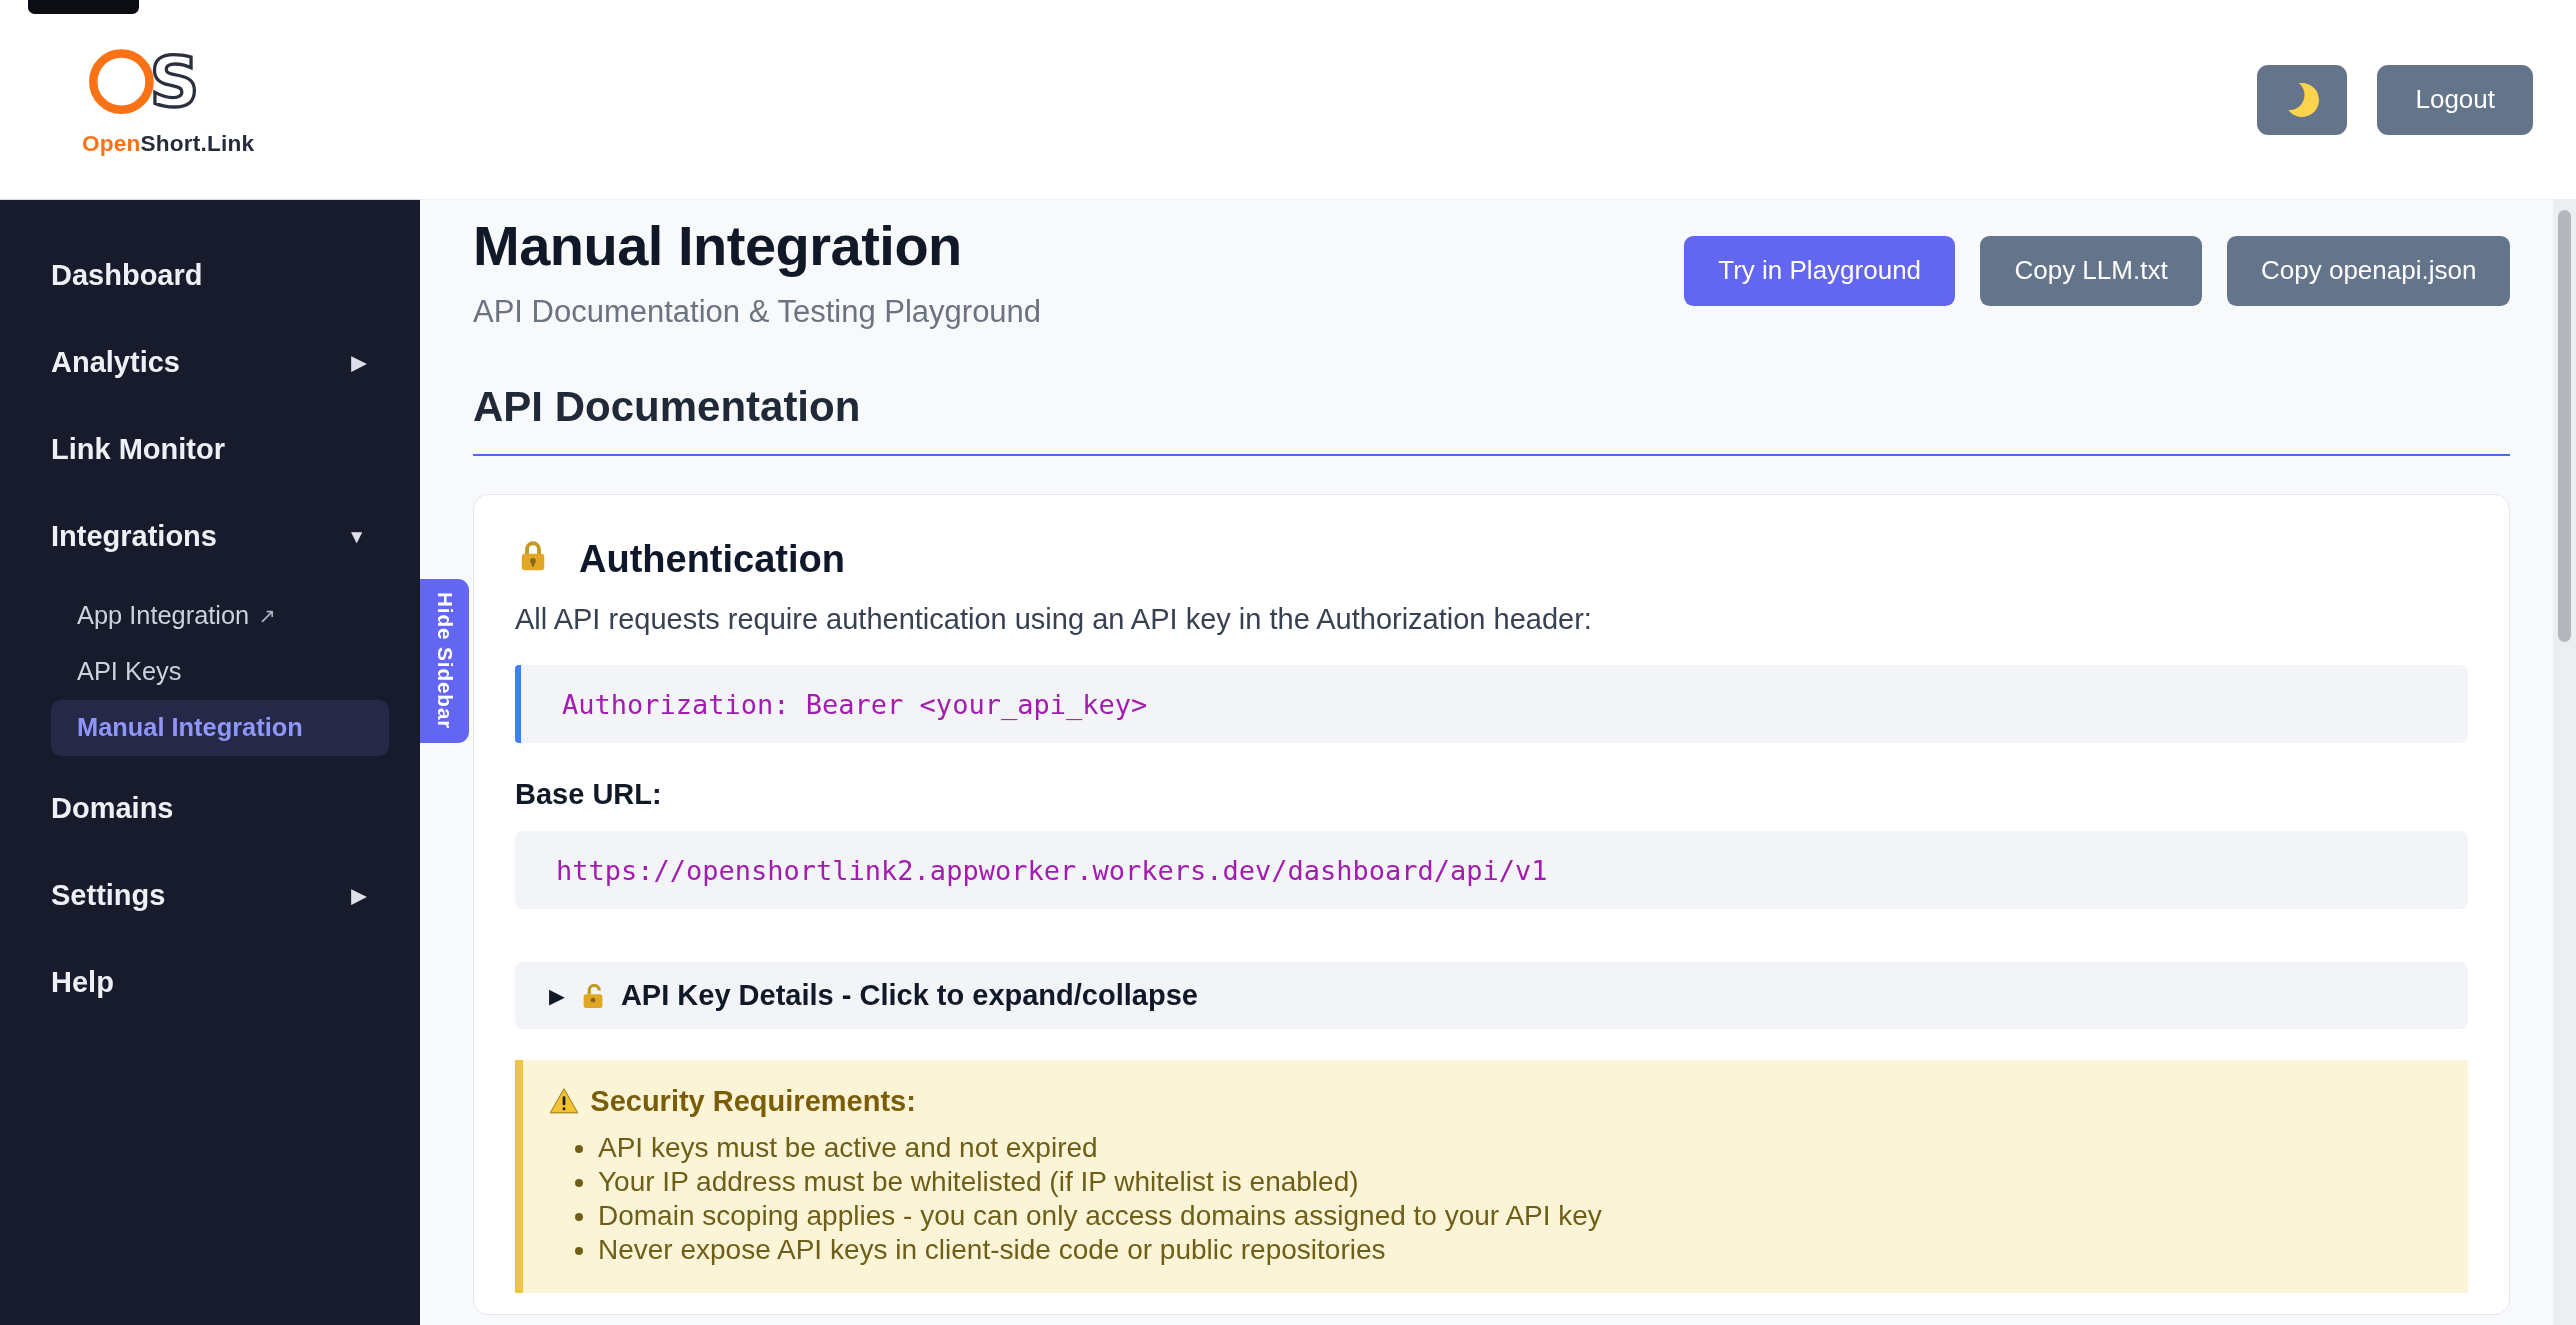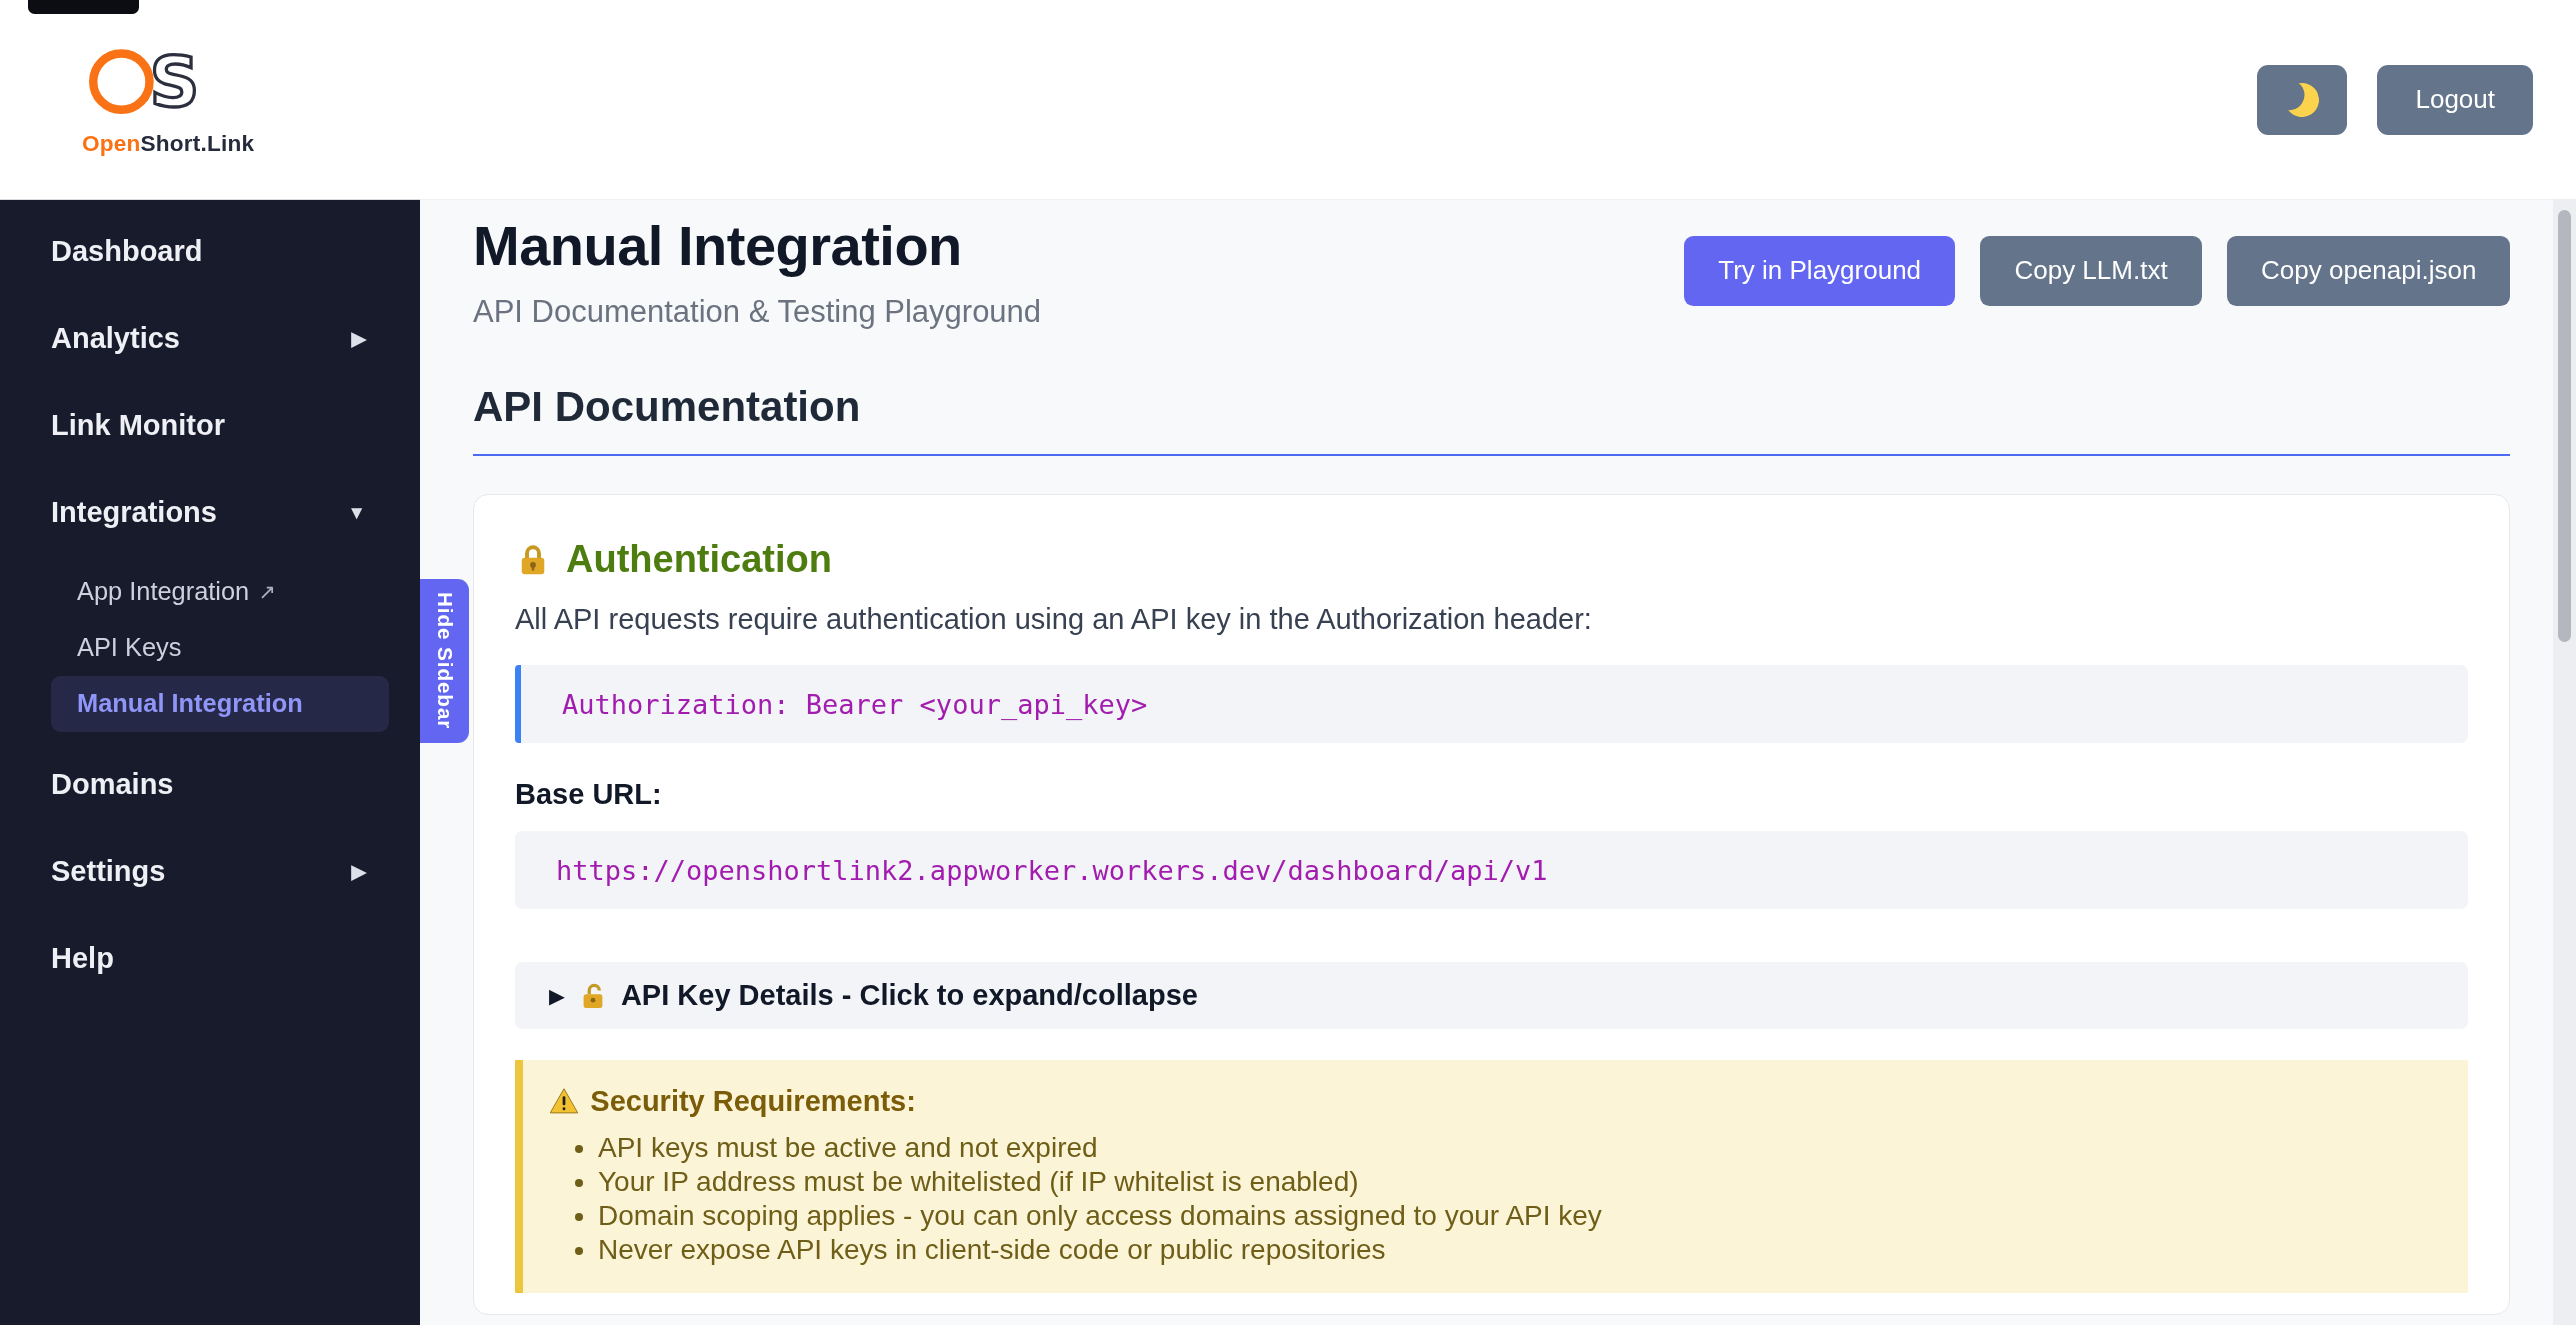--- a/index.html
+++ b/index.html
@@ -18,21 +18,21 @@
   .header-actions{display:flex;align-items:center;gap:30px}
   .btn-theme{width:90px;height:70px;border-radius:11.3px;background:#64748b;border:none;
              display:flex;align-items:center;justify-content:center;cursor:pointer}
   .moon{width:34px;height:34px;border-radius:50%;box-shadow:inset -11.3px -7.5px 0 1.9px #fcd34d;
         transform:rotate(-12deg)}
   .btn-logout{height:70px;padding:0 38px;border-radius:11.3px;background:#64748b;border:none;
               color:#ffffff;font-size:26px;font-family:inherit;cursor:pointer}
 
   
   .sidebar{position:absolute;left:0;top:199px;bottom:0;width:420px;background:#181b2b;
-           padding-top:9px;z-index:4}
+           padding-top:33px;z-index:4}
   .nav-item{height:87px;display:flex;align-items:center;justify-content:space-between;
             padding:0 54px 0 51px;color:#eef0f5;font-size:29px;font-weight:bold;cursor:pointer}
   .nav-arrow{font-size:19px;color:#dde0e8}
   .nav-subgroup{margin-top:7.5px;margin-bottom:9.4px}
   .nav-sub{height:56px;display:flex;align-items:center;gap:9.4px;margin:0 31px 0 51px;
            padding-left:26px;color:#ccd1dd;font-size:25.4px;border-radius:9.4px;cursor:pointer}
   .nav-sub .ext{font-size:20.7px;color:#a9b0bf}
   .nav-sub.active{background:#252947;color:#9095f8;font-weight:bold}
 
   .hide-tab{position:absolute;left:420px;top:579px;width:49px;height:164px;background:#6366f1;
@@ -50,21 +50,21 @@
   .btn{height:70px;border:none;border-radius:9.4px;color:#fff;font-size:26px;padding:0 34px;
        font-family:Liberation Sans, sans-serif;cursor:pointer;white-space:nowrap}
   .btn.indigo{background:#6366f1}
   .btn.slate{background:#64748b}
 
   .section-title{margin-top:53px;font-size:42px;font-weight:bold;color:#1f2937}
   .rule{margin-top:22.6px;height:2.8px;background:#4c6bf5;border:none}
 
   .card{margin-top:38px;background:#ffffff;border:0.9px solid #e6e8ee;border-radius:15px;
         padding:43px 41px 21.6px 41px}
-  .auth-h{display:flex;align-items:center;gap:15px;font-size:38px;font-weight:bold;color:#4d7c0f}
+  .auth-h{display:flex;align-items:flex-start;gap:28px;font-size:38px;font-weight:bold;color:#0f172a}
   .intro{margin-top:19px;font-size:29px;color:#374151;line-height:39px}
   .codeblock{margin-top:26px;background:#f2f4f7;border-radius:7.5px;padding:23.5px 41px;
              font-family:"DejaVu Sans Mono",monospace;font-size:27px;color:#a21caf}
   .codeblock.accent{border-left:6.6px solid #3b82f6;border-radius:3.8px 7.5px 7.5px 3.8px}
   .base-label{margin-top:32px;font-size:29px;font-weight:bold;color:#111827;line-height:39px}
   .codeblock.baseurl{margin-top:17px}
   .details{margin-top:53px;background:#f2f4f7;border-radius:7.5px;padding:17px 34px;display:flex;
            align-items:center;gap:13px;font-size:29px;color:#111827;cursor:pointer}
   .tri{font-size:20.7px;color:#111827}
   .details b{font-weight:bold}

